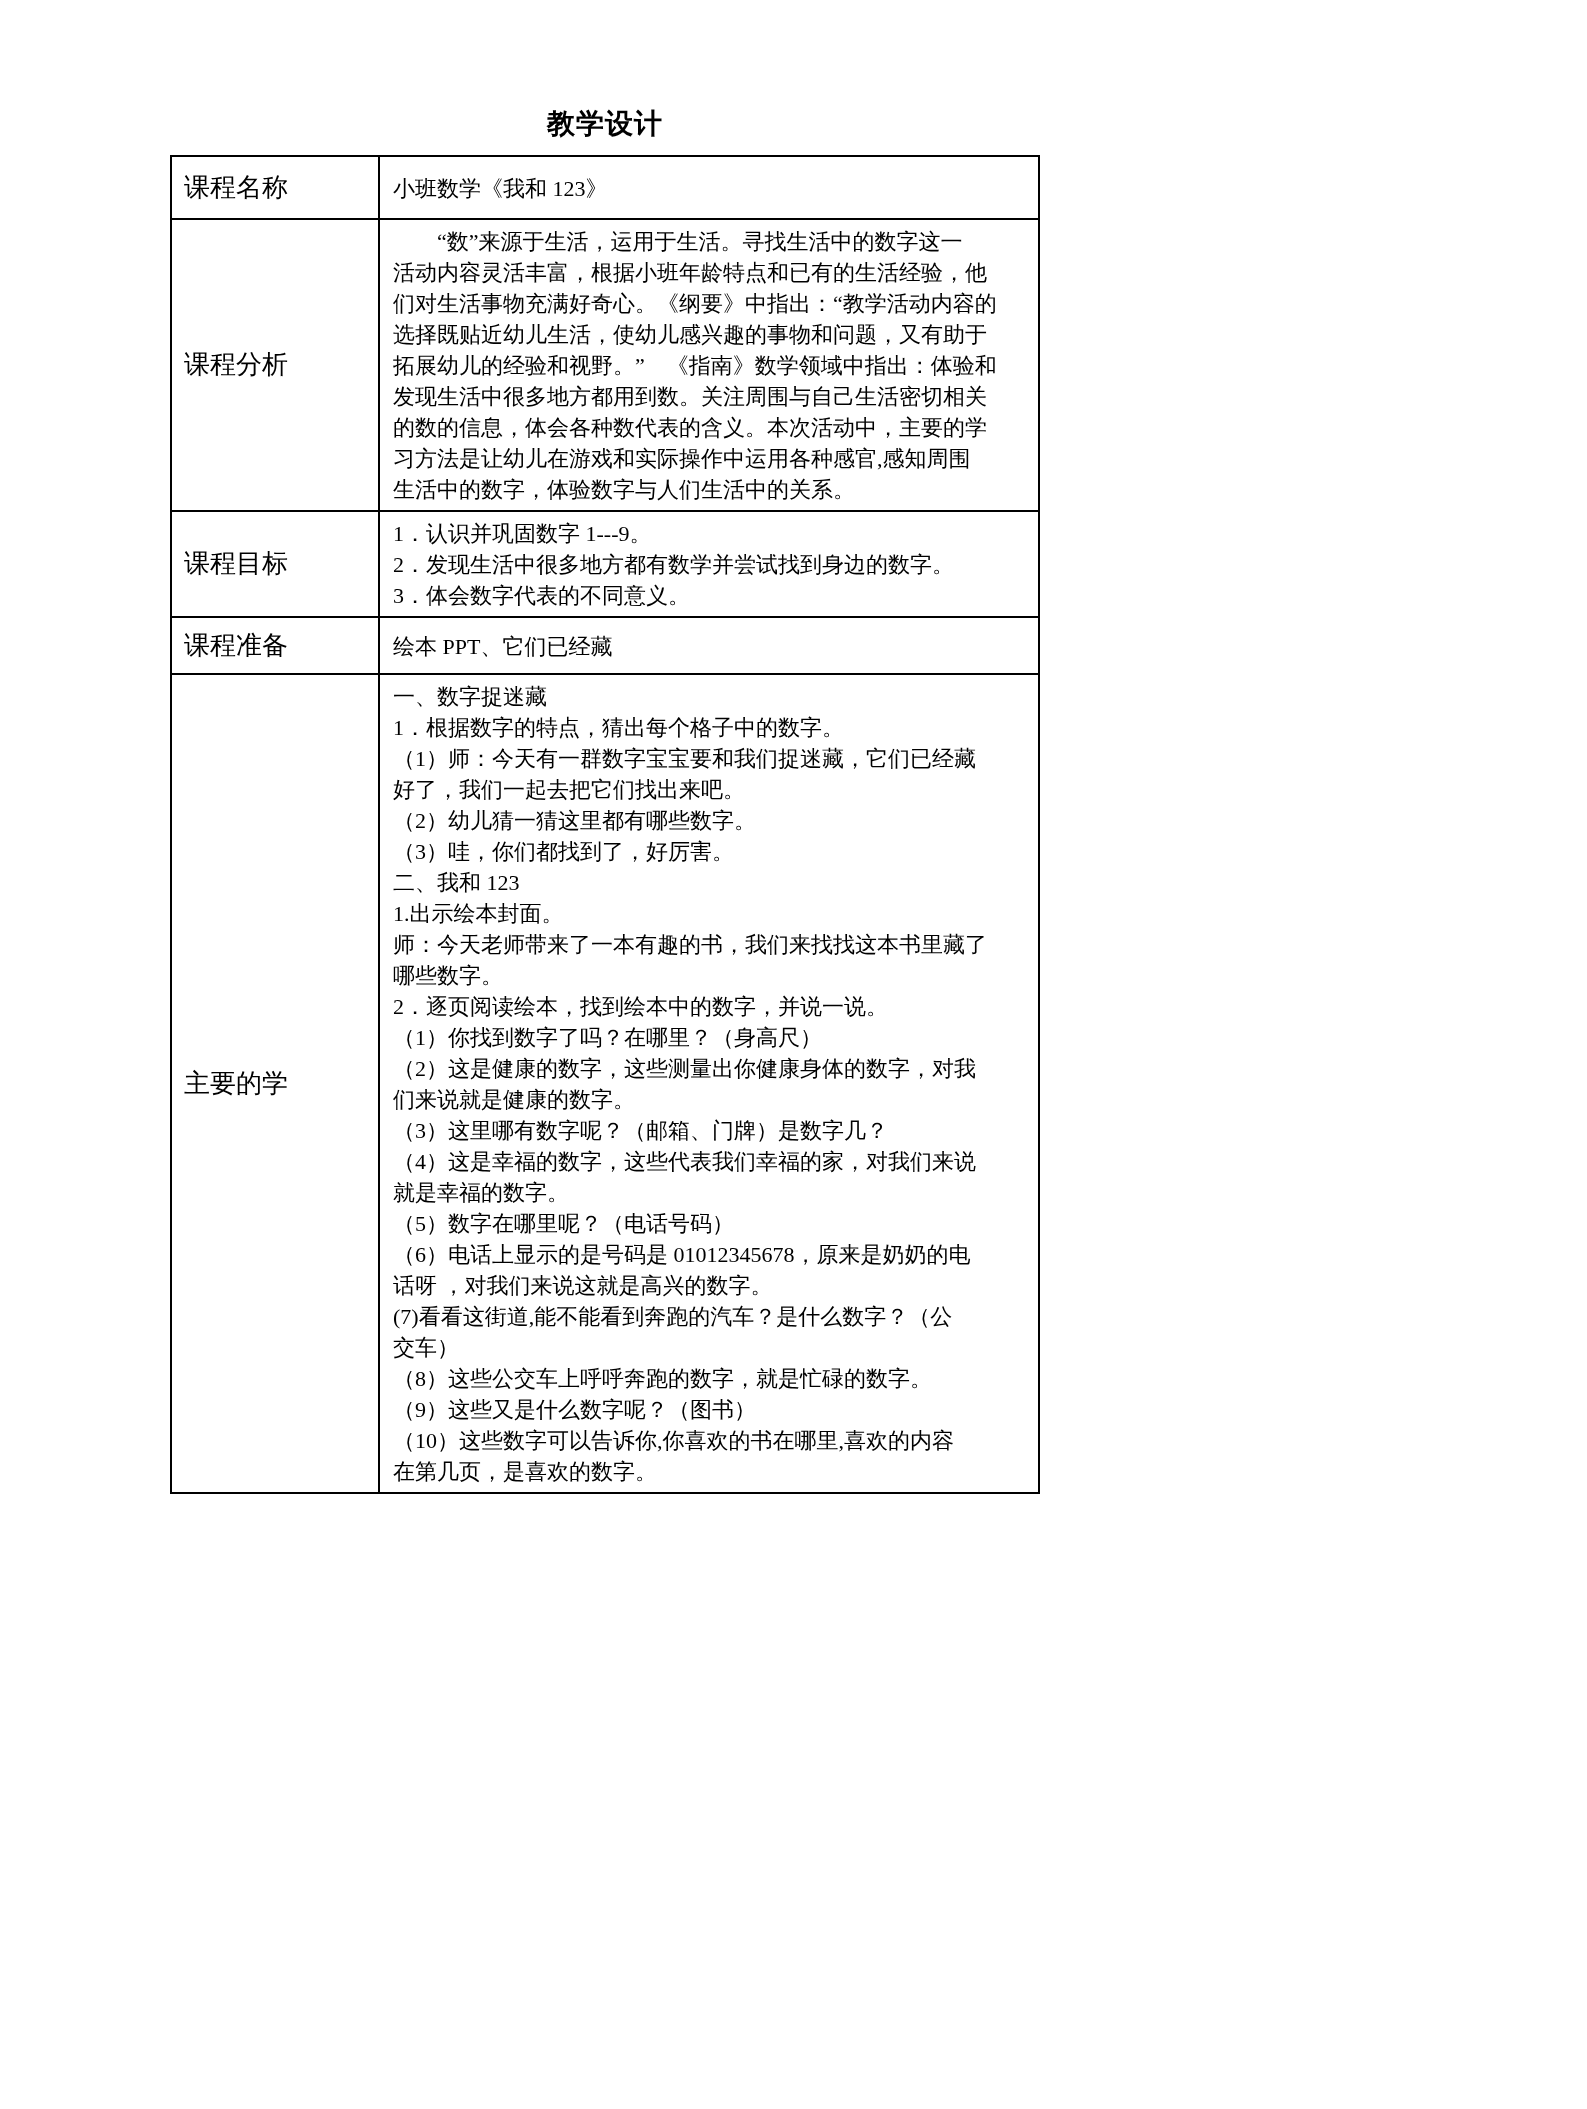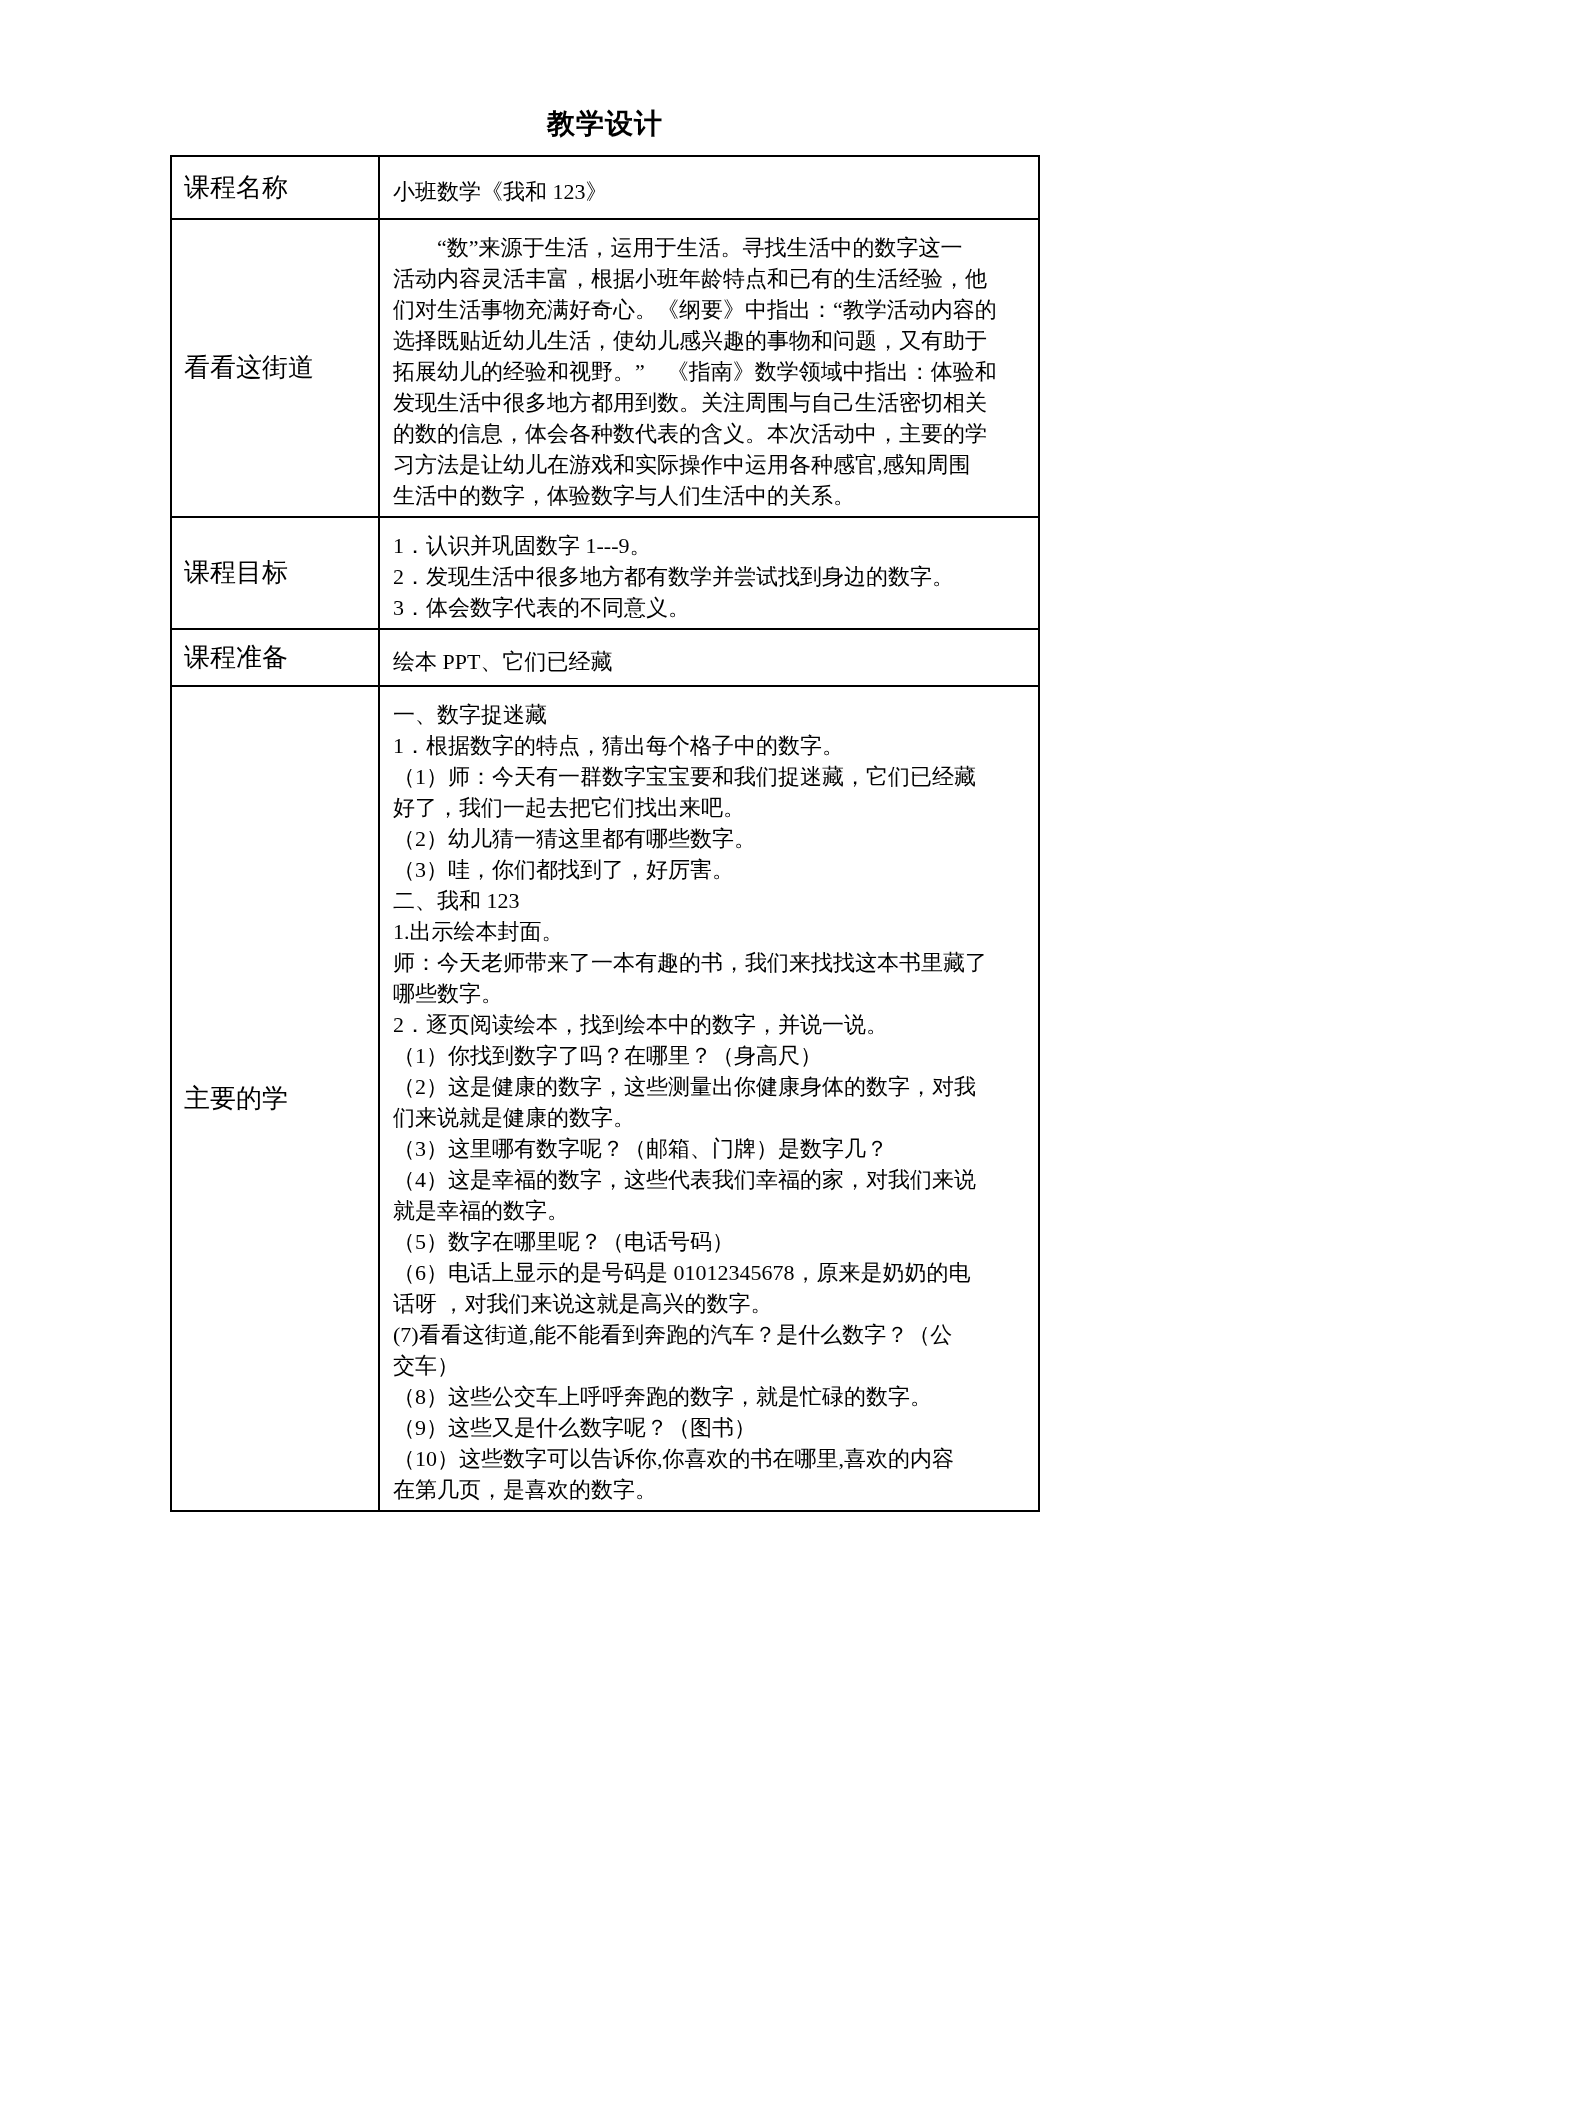--- a/index.html
+++ b/index.html
@@ -44,21 +44,21 @@
   td.label-cell {
     width: 208px;
     font-size: 26px;
     line-height: 34px;
     padding: 4px 0 4px 12px;
     vertical-align: middle;
   }
   td.content-cell {
     font-size: 22px;
     line-height: 31px;
-    padding: 12px 12px 5px 13px;
+    padding: 6px 12px 5px 13px;
     white-space: pre-wrap;
     vertical-align: middle;
     word-break: break-word;
   }
   tr.row-course-name td { height: 63px; }
   tr.row-course-preparation td { height: 57px; margin-top: 8px; }
 </style>
 </head>
 <body>
 
@@ -67,21 +67,21 @@
   <div class="doc-title">教学设计</div>
 
   <table class="doc-table">
     <tbody>
       <tr class="row-course-name">
         <td class="label-cell">课程名称</td>
         <td class="content-cell">小班数学《我和 123》</td>
       </tr>
 
       <tr class="row-course-analysis">
-        <td class="label-cell">看看这街道</td>
+        <td class="label-cell">课程分析</td>
         <td class="content-cell">　　“数”来源于生活，运用于生活。寻找生活中的数字这一
 活动内容灵活丰富，根据小班年龄特点和已有的生活经验，他
 们对生活事物充满好奇心。《纲要》中指出：“教学活动内容的
 选择既贴近幼儿生活，使幼儿感兴趣的事物和问题，又有助于
 拓展幼儿的经验和视野。”　《指南》数学领域中指出：体验和
 发现生活中很多地方都用到数。关注周围与自己生活密切相关
 的数的信息，体会各种数代表的含义。本次活动中，主要的学
 习方法是让幼儿在游戏和实际操作中运用各种感官,感知周围
 生活中的数字，体验数字与人们生活中的关系。</td>
       </tr>

